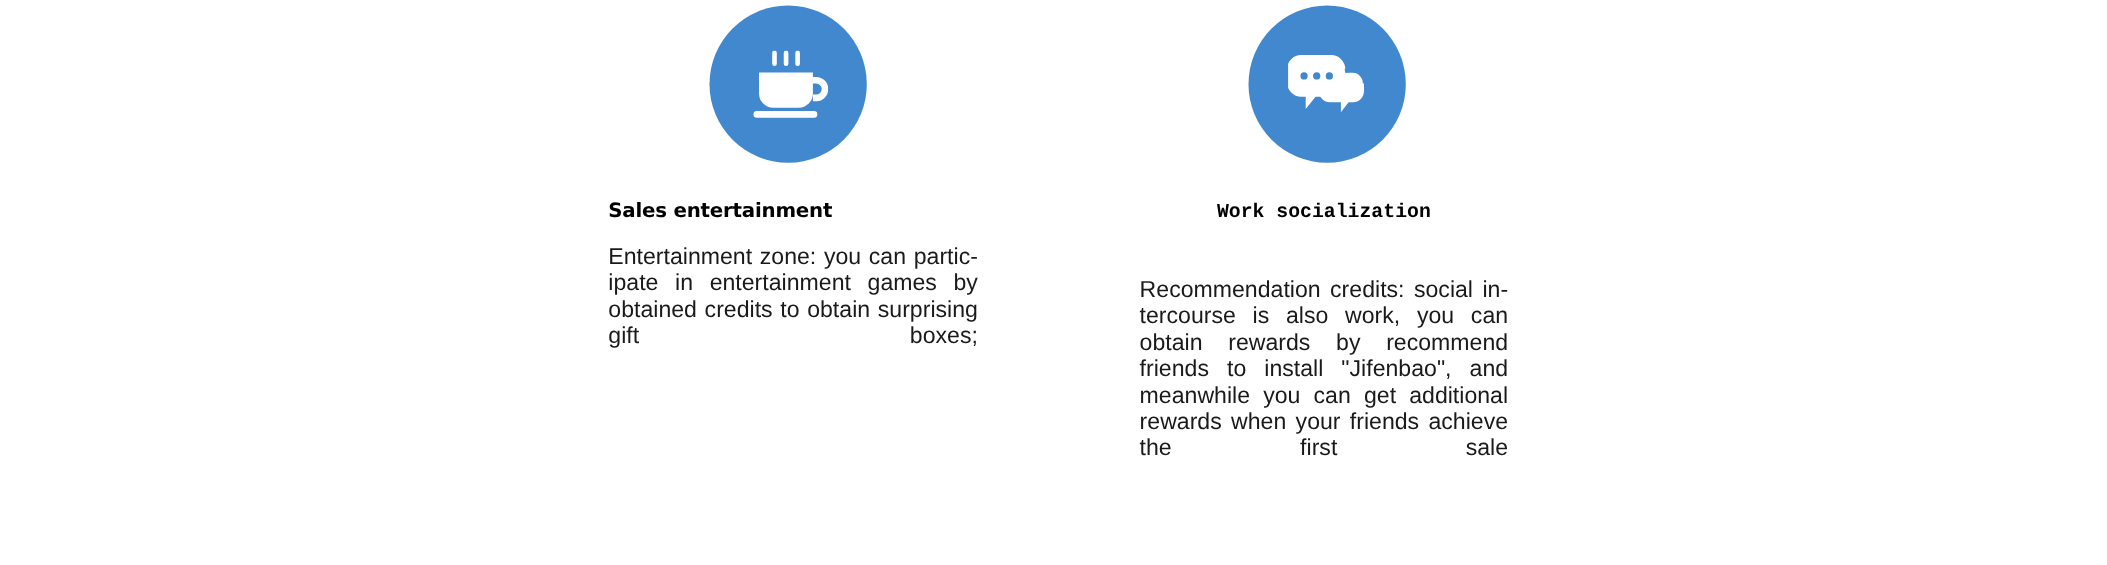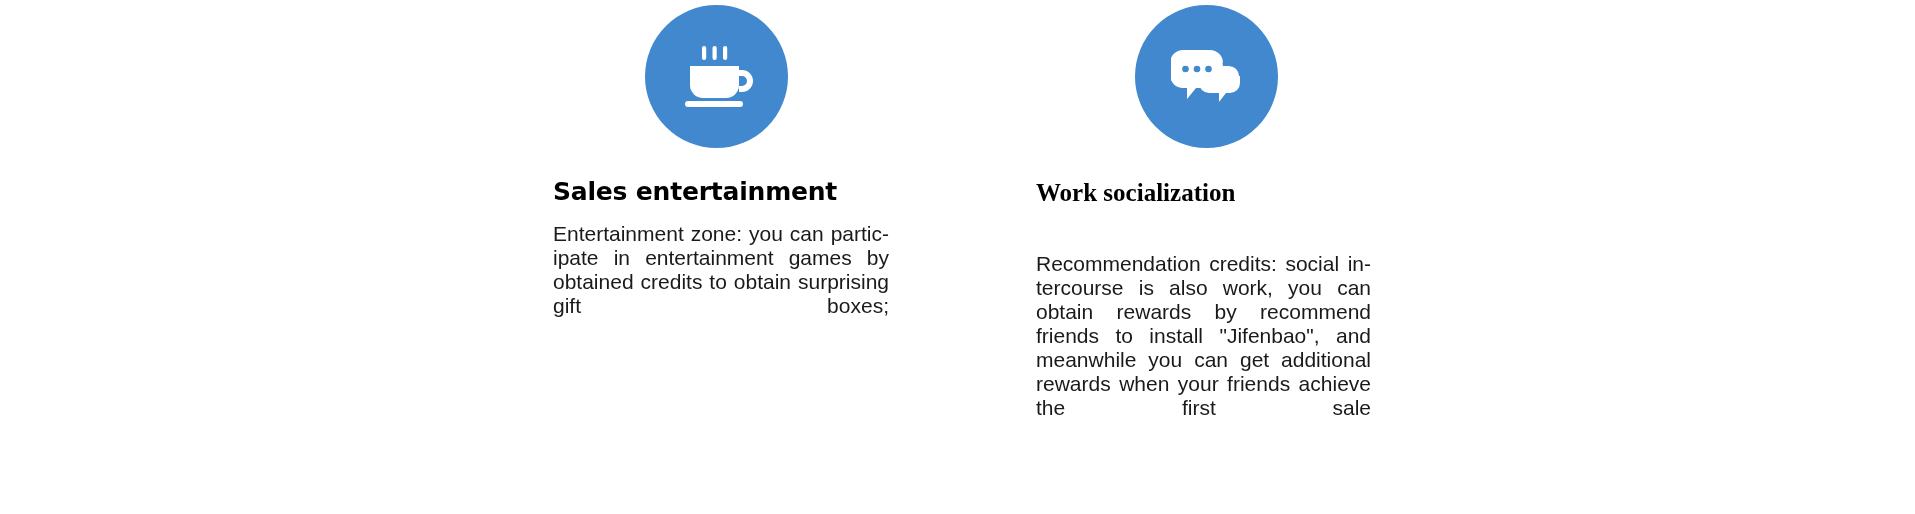--- a/index.html
+++ b/index.html
@@ -52,34 +52,34 @@
 
   
   .feature-title {
     position: absolute;
     left: 0;
     width: 100%;
     margin: 0;
     padding: 0;
     color: #000000;
     font-weight: bold;
-    font-size: 25px;
+    font-size: 18px;
     line-height: 30px;
     white-space: nowrap;
   }
   .feature-title-1 {
     top: 177px;
     text-align: left;
     font-family: "DejaVu Sans", sans-serif;
     letter-spacing: -0.2px;
   }
   .feature-title-2 {
     top: 178px;
-    text-align: left;
-    font-family: Liberation Serif, serif;
+    text-align: center;
+    font-family: Liberation Mono, monospace;
     letter-spacing: 0px;
   }
 
   
   .feature-body {
     position: absolute;
     left: 0;
     width: 100%;
     margin: 0;
     padding: 0;

